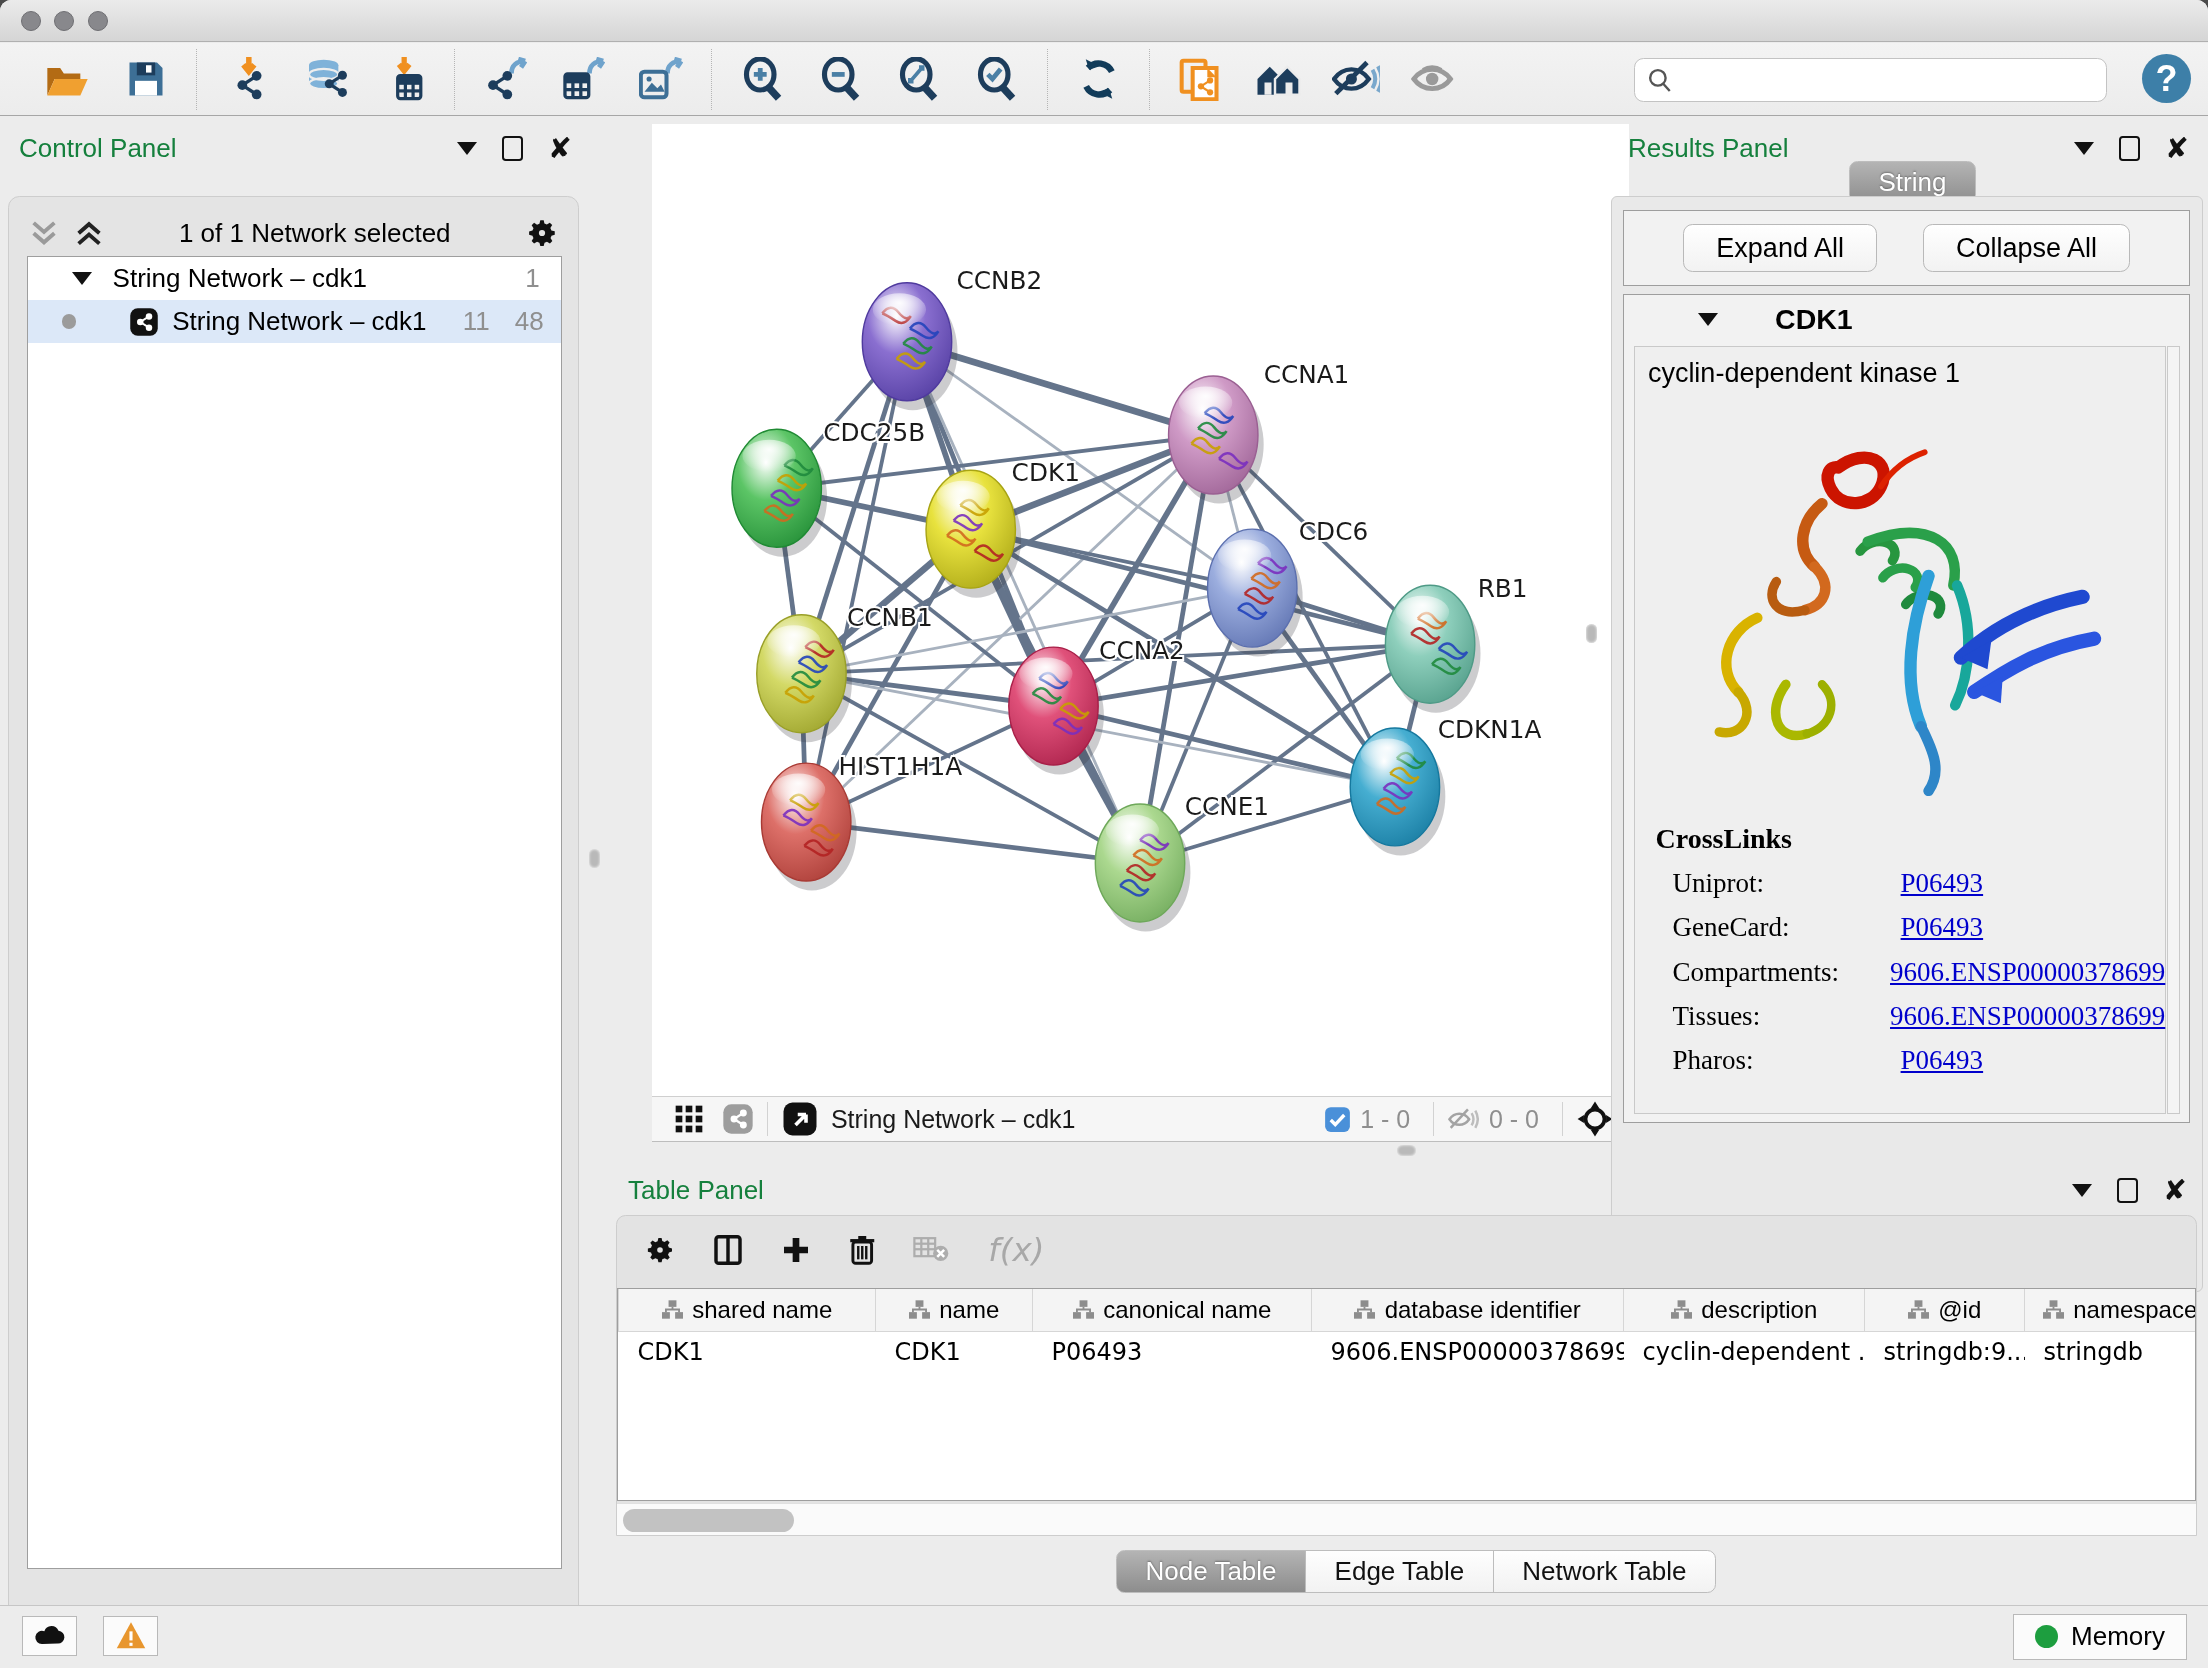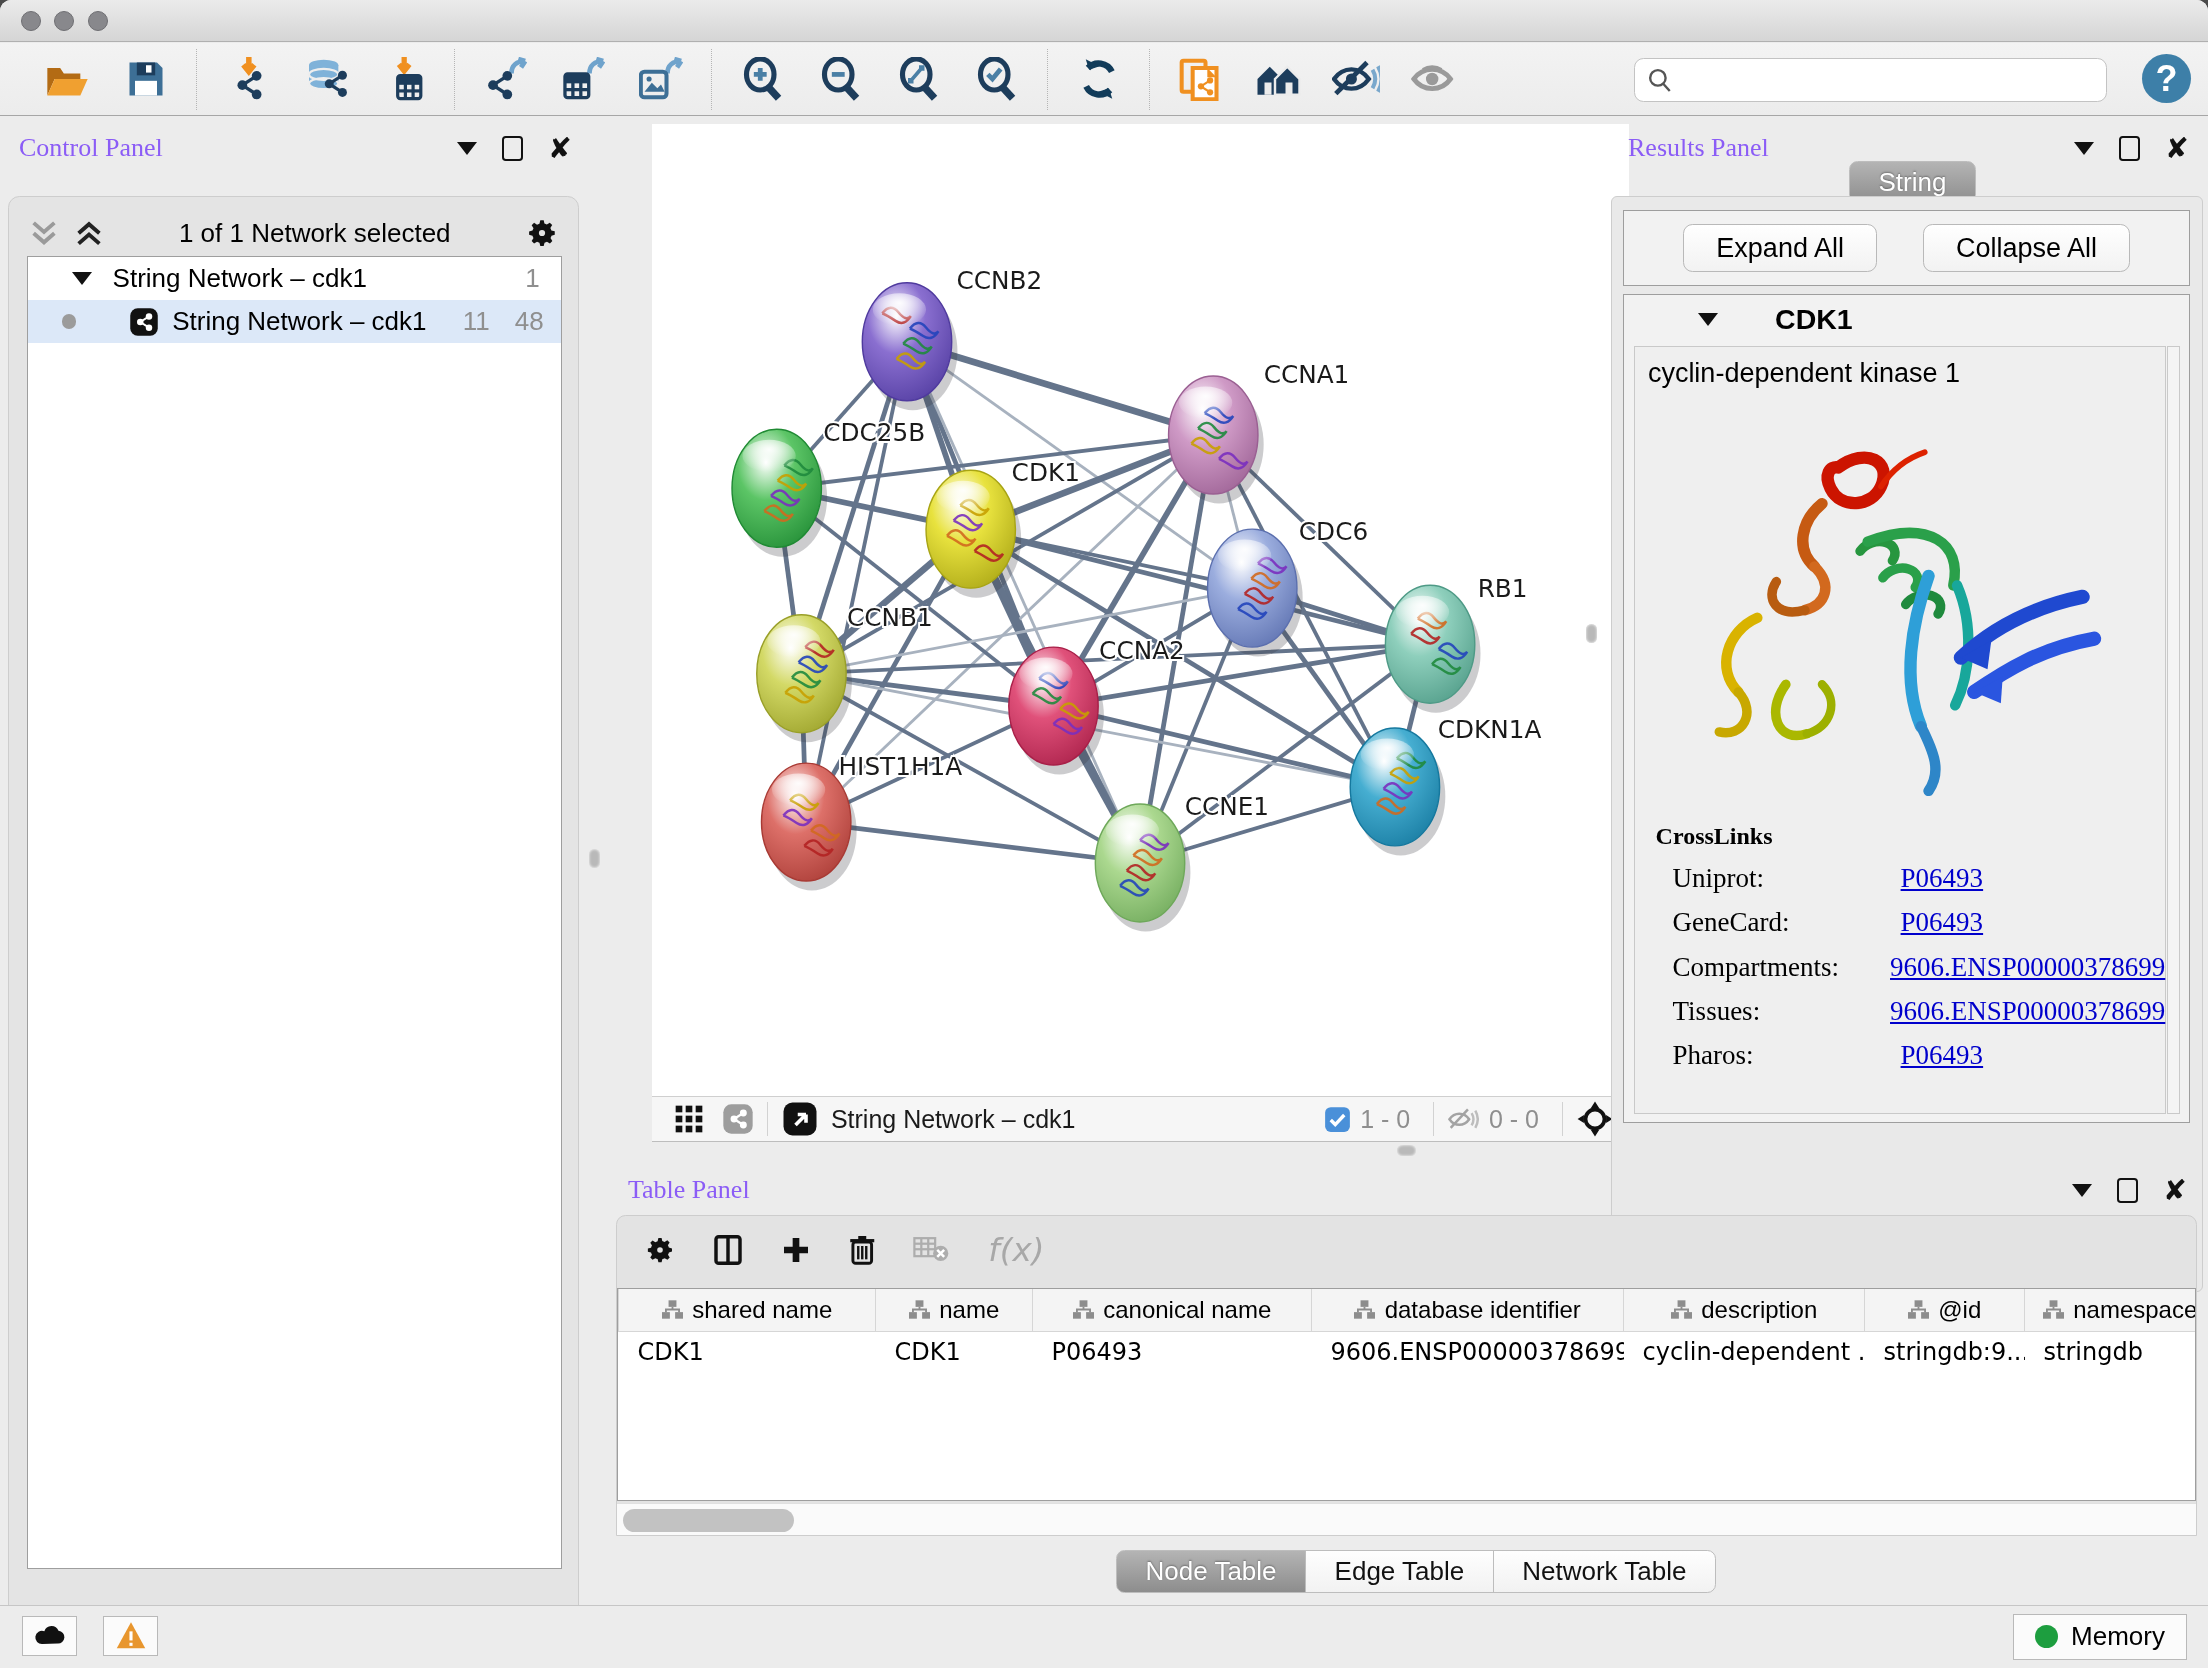--- a/index.html
+++ b/index.html
@@ -18,21 +18,21 @@
     background:linear-gradient(#f3f3f3,#ececec);border-bottom:1.9px solid #a6a6a6;
     display:flex;align-items:center;}
   .tb-btn{width:59px;height:57px;margin:0 9.5px;display:flex;align-items:center;justify-content:center;}
   .tb-sep{width:0;height:61px;border-left:1.9px dotted #b5b5b5;margin:0 11.4px;}
   .tb-search{position:absolute;left:1634px;top:15px;width:473px;height:44px;background:#fff;
     border:1.9px solid #c3c3c3;border-radius:9.5px;display:flex;align-items:center;padding-left:11.4px;}
   .tb-search input{border:none;outline:none;font-size:25px;width:409px;background:transparent;}
   .tb-help{position:absolute;left:2142px;top:11.4px;width:49px;height:49px;border-radius:50%;
     background:#3d7fa8;color:#fff;font-size:36px;font-weight:bold;text-align:center;line-height:49px;}
   
-  .panel-title{font-size:26px;color:#8b5cf6;font-family:Liberation Serif, serif;}
+  .panel-title{font-size:26px;color:#15803d;}
   .panel-ctl{display:flex;gap:25px;align-items:center;}
   .tri-down{width:0;height:0;border-left:10.5px solid transparent;border-right:10.5px solid transparent;
     border-top:13.3px solid #111;}
   .float-box{width:21px;height:25px;border:2.9px solid #111;border-radius:3.8px;}
   .close-x{font-size:28.5px;font-weight:bold;color:#111;line-height:25px;}
   .tabbar{display:flex;}
   .tab{padding:4.8px 28.5px;background:linear-gradient(#fefefe,#f2f2f2);border:1px solid #bdbdbd;
     font-size:26px;color:#111;margin-left:-1px;position:relative;}
   .tab:first-child{border-radius:8.6px 0 0 8.6px;}
   .tab:last-child{border-radius:0 8.6px 8.6px 0;}
@@ -76,21 +76,21 @@
     border:1px solid #9e9e9e;}
   #rp-entry-head{height:49px;display:flex;align-items:center;gap:57px;padding-left:74px;}
   #rp-gene{font-size:28.5px;font-weight:bold;}
   #rp-inner{position:absolute;left:9.5px;top:51px;right:23px;bottom:7.6px;background:#efefef;
     border:1px solid #c9c9c9;}
   #rp-desc{font-size:27px;padding:11.4px 0 0 13.3px;}
   #rp-scroll{position:absolute;right:9.5px;top:51px;bottom:7.6px;width:13.3px;background:#f4f4f4;
     border:1px solid #c9c9c9;}
   #rp-structure{display:block;margin:9.5px auto 0 auto;}
   #crosslinks{font-family:"Liberation Serif","DejaVu Serif",serif;padding-left:21px;}
-  #crosslinks h3{font-size:24px;margin:15px 0 5.7px 0;}
+  #crosslinks h3{font-size:28px;margin:15px 0 5.7px 0;}
   .cl-row{display:flex;font-size:27px;margin:13.3px 0 0 17px;}
   .cl-row .cl-label{width:228px;}
   .cl-row a{color:#0000cc;text-decoration:underline;}
   
   #table-panel{position:absolute;left:594px;top:1162px;width:1614px;height:443px;}
   #tp-head{position:absolute;left:34px;top:13.3px;right:21px;display:flex;justify-content:space-between;align-items:center;}
   #tp-box{position:absolute;left:22px;top:53px;right:11.4px;height:321px;background:#e3e3e3;
     border:1px solid #cdcdcd;border-radius:9.5px 9.5px 0 0;}
   #tp-toolbar{height:70px;display:flex;align-items:center;gap:36px;padding-left:27px;}
   #tp-table{position:absolute;left:0;top:72px;right:0;bottom:34px;background:#fff;

